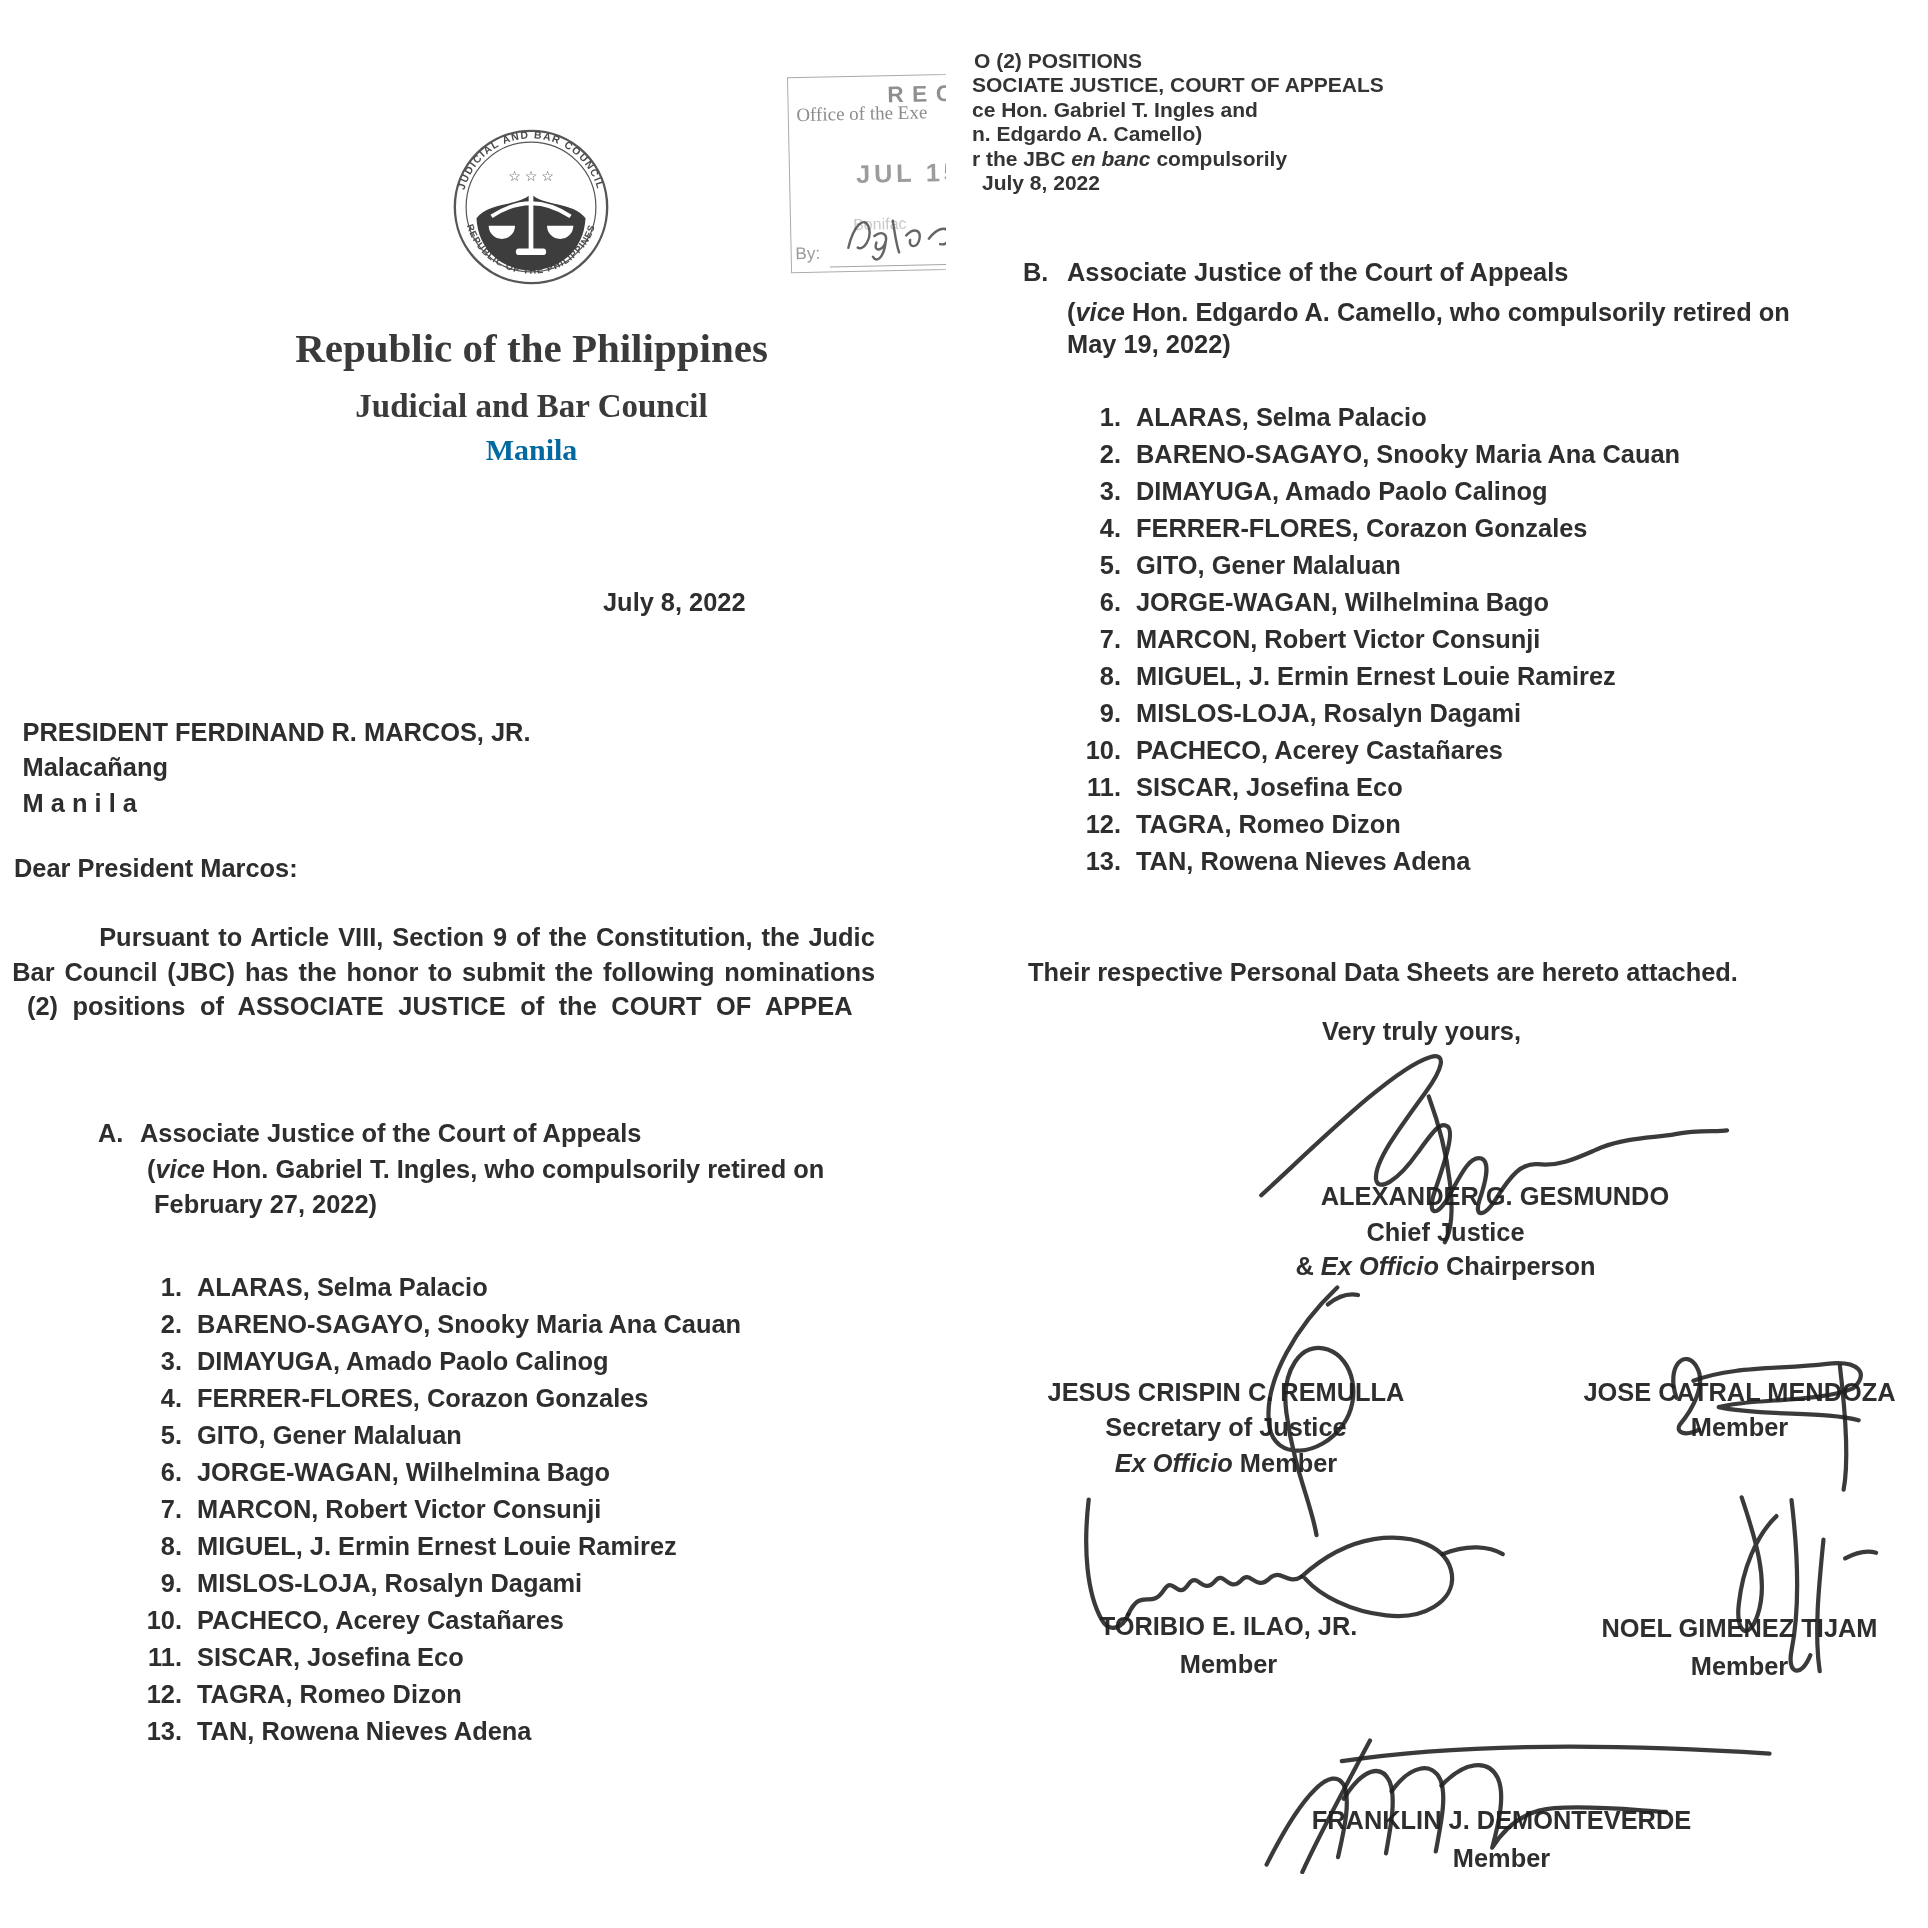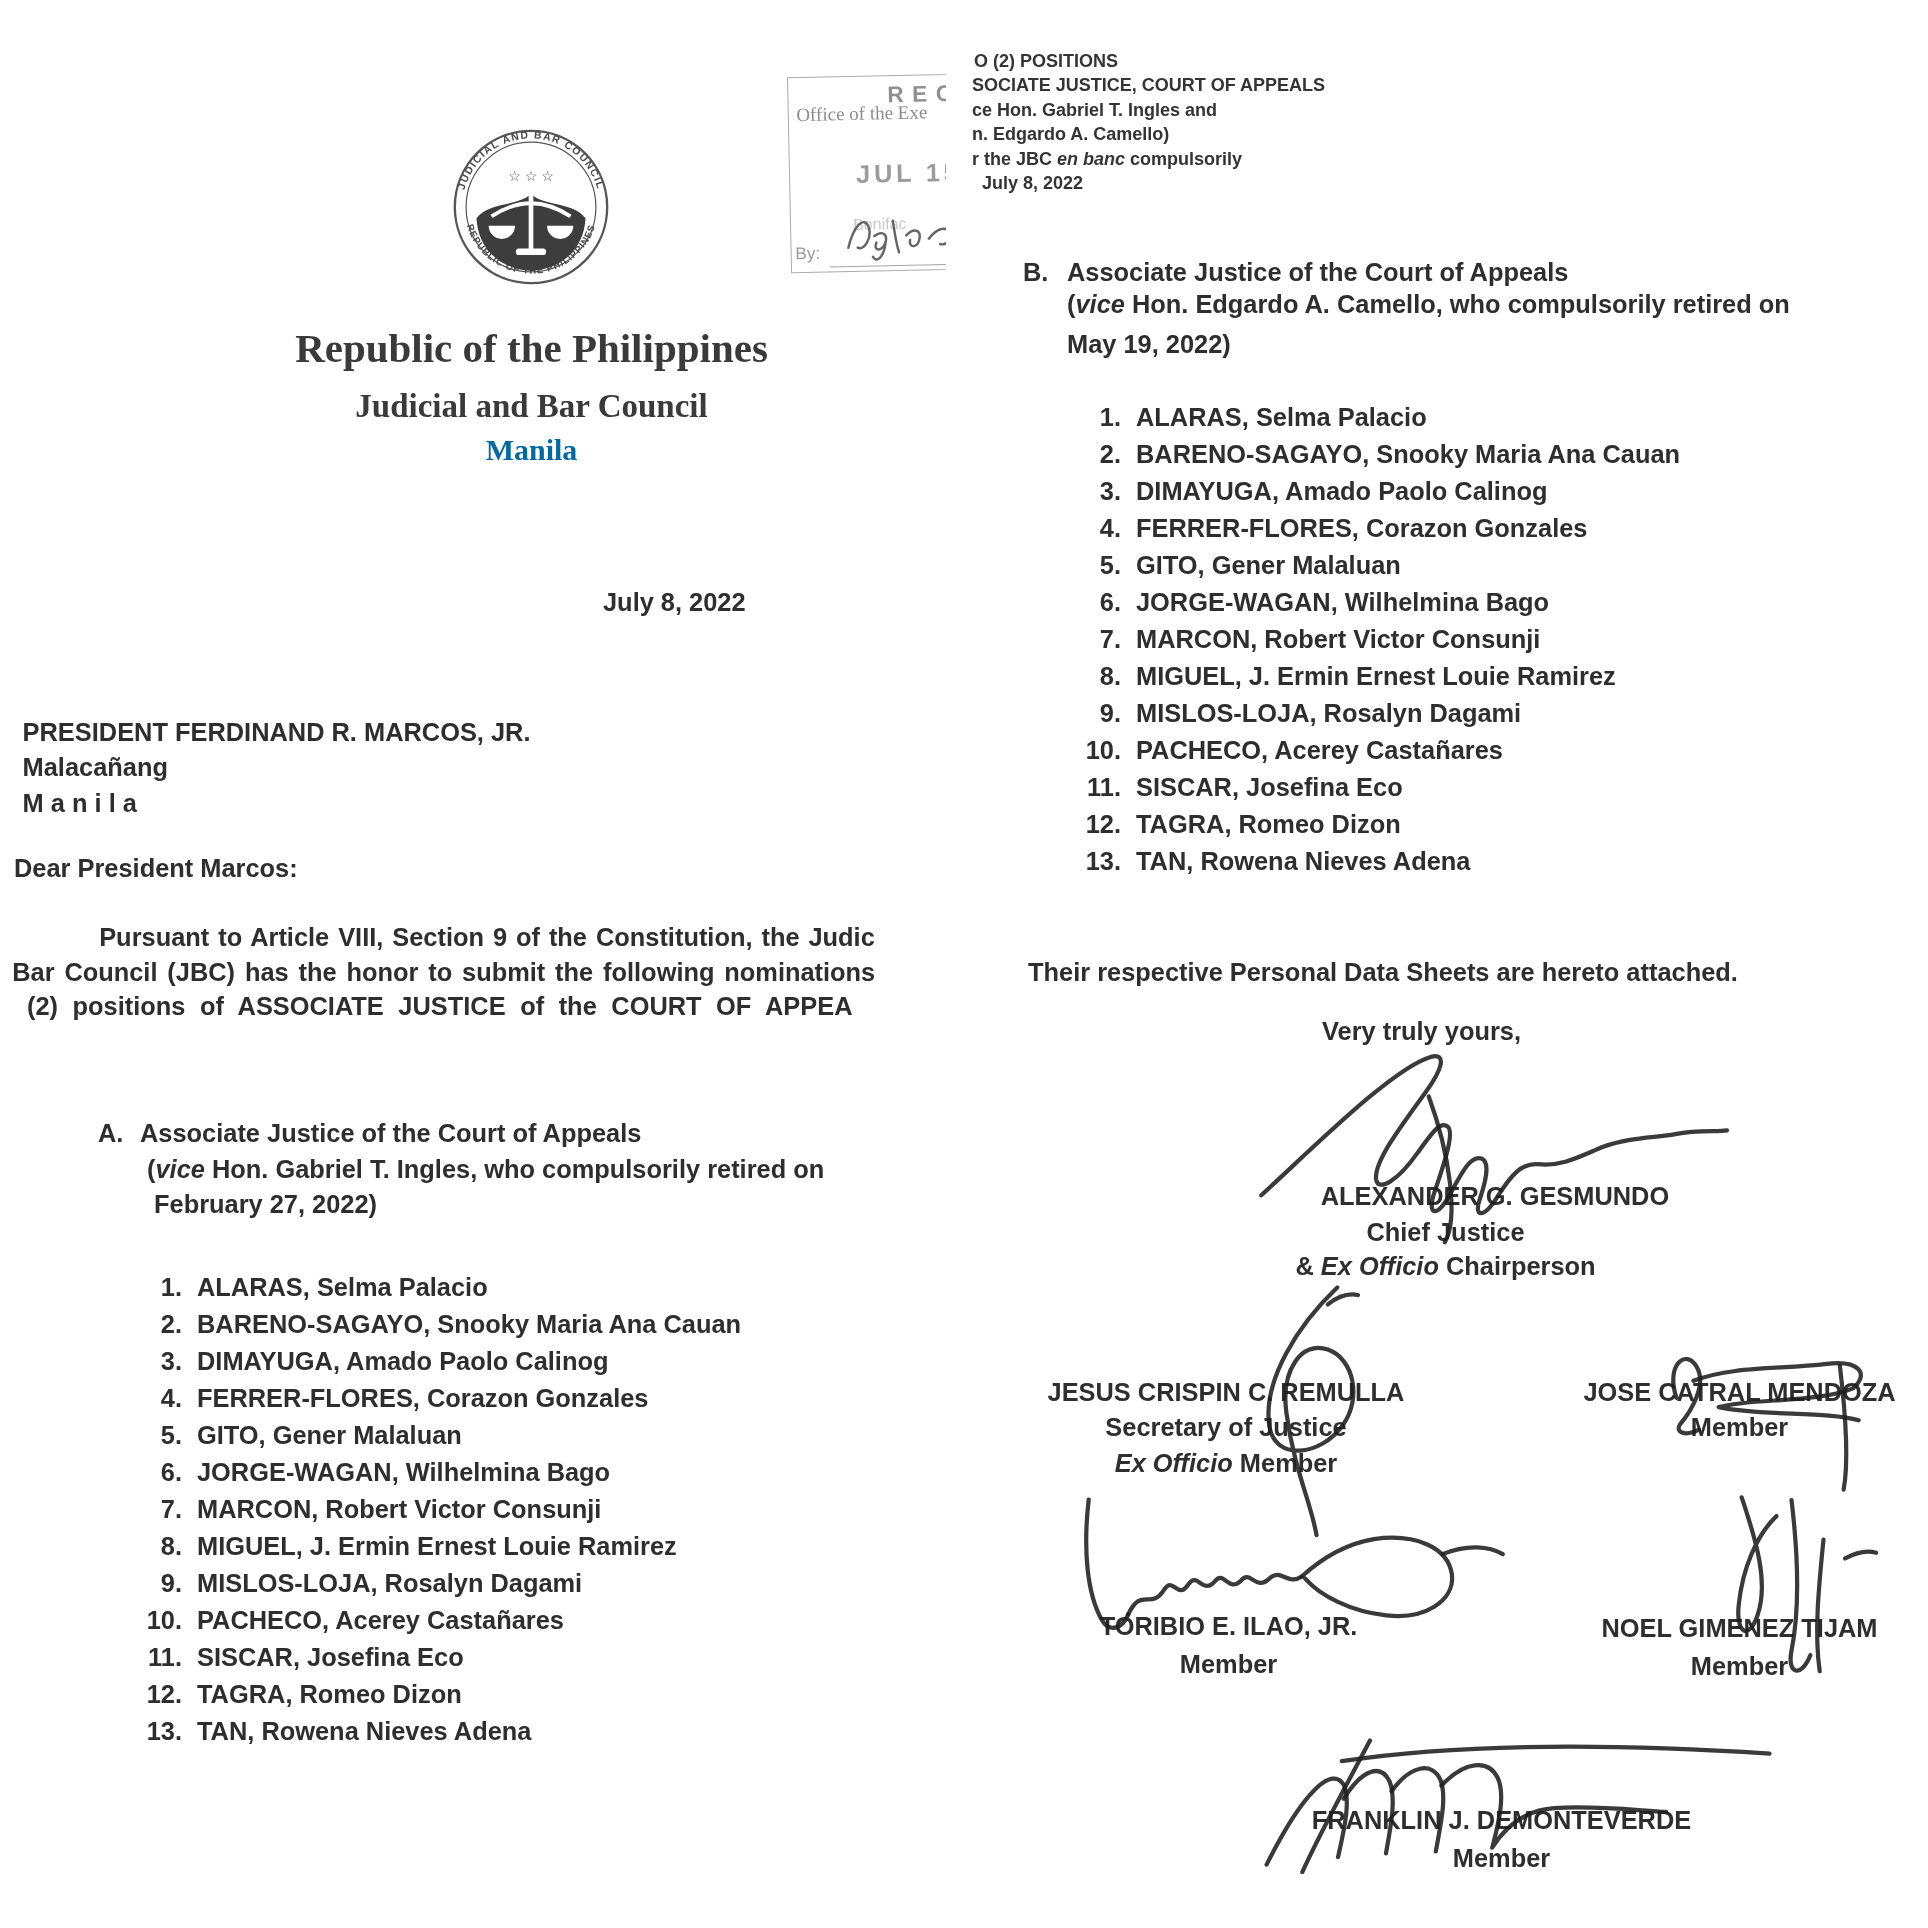--- a/index.html
+++ b/index.html
@@ -7,21 +7,21 @@
     width:1928px;height:1928px;position:relative;overflow:hidden;
     background:#ffffff;
     font-family:"Liberation Sans", sans-serif;
     color:#2e2e2e;
   }
   .abs{position:absolute;}
   .page{position:absolute;top:0;height:1928px;background:#ffffff;overflow:hidden;}
   #left-page{left:0;width:946px;}
   #right-page{left:946px;width:982px;}
   .sans{font-size:25.4px;font-weight:700;line-height:1.32;white-space:nowrap;color:#2e2e2e;}
-  .hdr-frag{font-size:18px;font-weight:700;line-height:24.5px;white-space:nowrap;color:#343434;}
+  .hdr-frag{font-size:21px;font-weight:700;line-height:24.5px;white-space:nowrap;color:#343434;}
   .it{font-style:italic;}
   .serif1{font-family:"Liberation Serif", serif;font-weight:600;font-size:41px;color:#3a3a3a;}
   .serif2{font-family:"Liberation Serif", serif;font-weight:600;font-size:33px;color:#3a3a3a;}
   .serif3{font-family:"Liberation Serif", serif;font-weight:600;font-size:30px;color:#0369a1;}
   .lh-block{width:659px;text-align:center;white-space:nowrap;}
   .body-line{font-size:25.4px;font-weight:700;white-space:nowrap;color:#2e2e2e;}
   .ws1{word-spacing:1.9px;} .ws2{word-spacing:2.8px;} .ws3{word-spacing:7.5px;} .ws4{word-spacing:1.9px;}
   .nom-row{height:37px;line-height:37px;font-size:25.4px;font-weight:700;white-space:nowrap;color:#2e2e2e;}
   .nom-num{display:inline-block;width:55px;text-align:right;margin-right:15px;}
   .sigblock{text-align:center;white-space:nowrap;}
@@ -151,21 +151,21 @@
   <div class="abs hdr-frag" style="left:26px;top:73px;text-align:right;">SOCIATE JUSTICE, COURT OF APPEALS</div>
   <div class="abs hdr-frag" style="left:26px;top:98px;">ce Hon. Gabriel T. Ingles and</div>
   <div class="abs hdr-frag" style="left:26px;top:122px;">n. Edgardo A. Camello)</div>
   <div class="abs hdr-frag" style="left:26px;top:147px;">
     <span>r the JBC </span><span class="it">en banc</span><span> compulsorily</span>
   </div>
   <div class="abs hdr-frag" style="left:36px;top:171px;">July 8, 2022</div>
 
   <div class="abs sans" style="left:77px;top:256px;">B.</div>
   <div class="abs sans" style="left:121px;top:256px;">Associate Justice of the Court of Appeals</div>
-  <div class="abs sans" style="left:121px;top:288px;text-align:right;">
+  <div class="abs sans" style="left:121px;top:296px;text-align:right;">
     <span>(</span><span class="it">vice</span><span> Hon. Edgardo A. Camello, who compulsorily retired on</span>
   </div>
   <div class="abs sans" style="left:121px;top:328px;">May 19, 2022)</div>
 
   <div class="abs" style="left:120px;top:399px;">
 
   <div class="nom-row">
       <span class="nom-num">1.</span><span class="nom-name">ALARAS, Selma Palacio</span>
     </div>
       <div class="nom-row">

